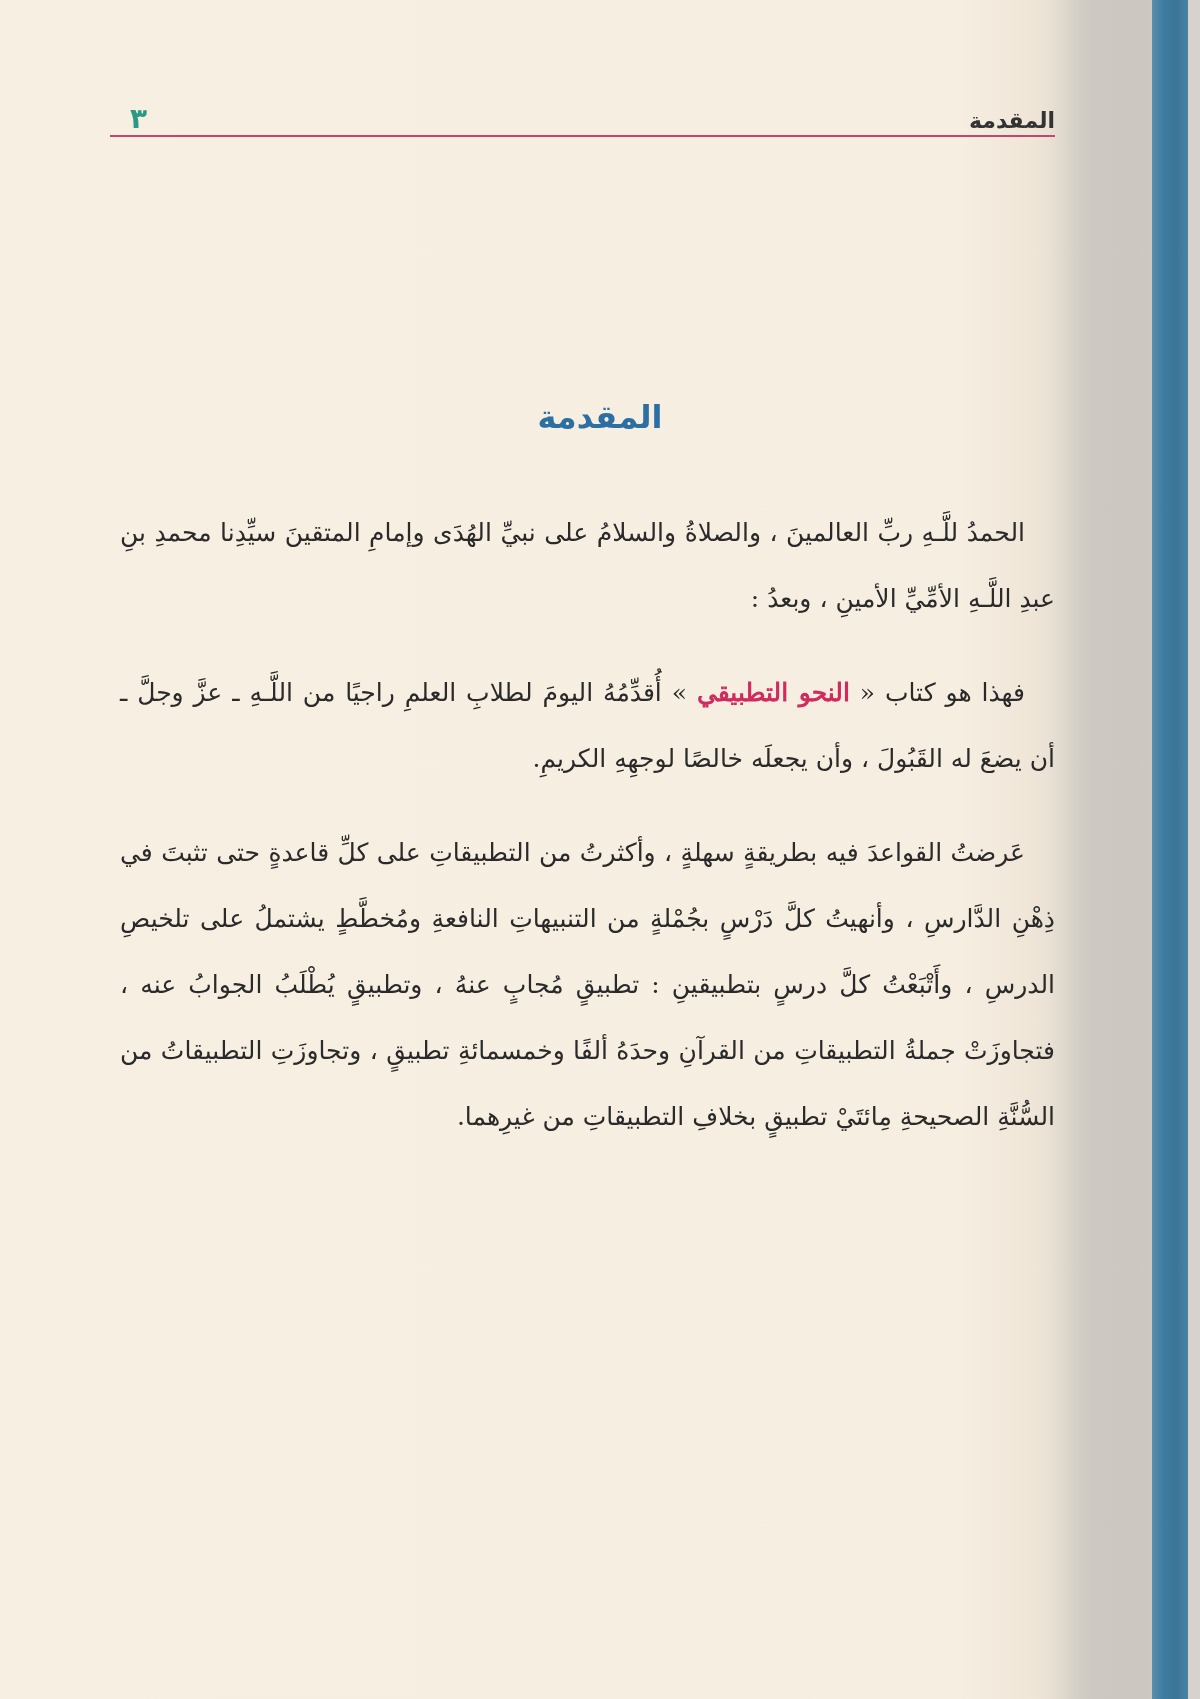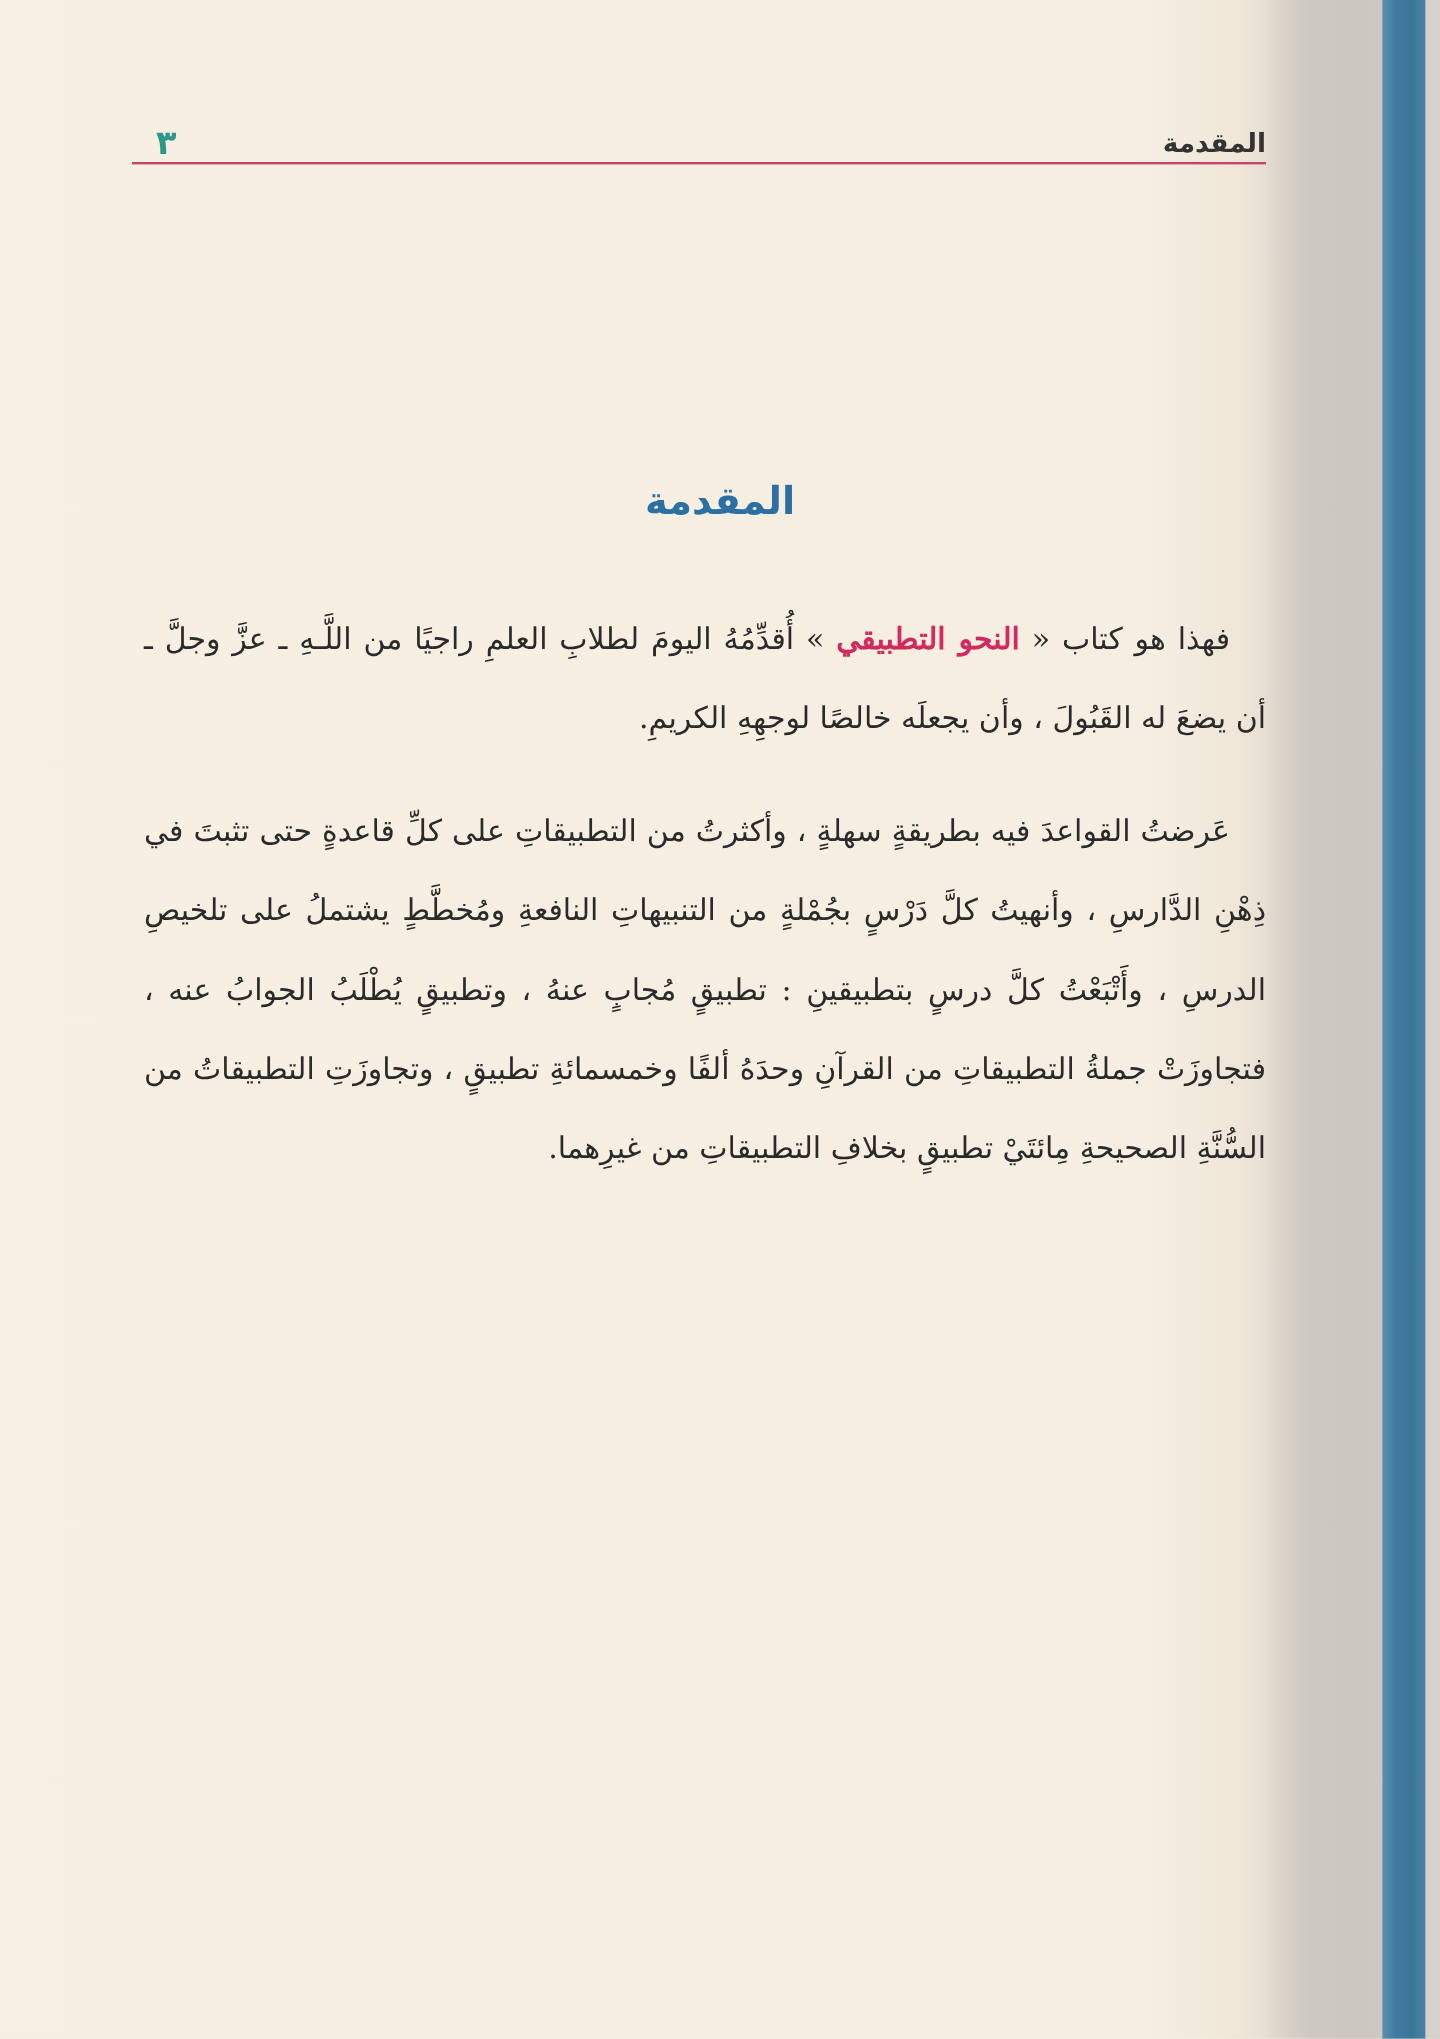--- a/index.html
+++ b/index.html
@@ -63,15 +63,16 @@
 
 <div class="header">
   <span class="running-title">المقدمة</span>
   <span class="page-number">٣</span>
 </div>
 <div class="header-rule"></div>
 
 <div class="title">المقدمة</div>
 
 <div class="body-text">
+  <p class="para">الحمدُ للَّـهِ ربِّ العالمينَ ، والصلاةُ والسلامُ على نبيِّ الهُدَى وإمامِ المتقينَ سيِّدِنا محمدِ بنِ عبدِ اللَّـهِ الأمِّيِّ الأمينِ ، وبعدُ :</p>
   <p class="para"><span>فهذا هو كتاب « </span><span class="highlight">النحو التطبيقي</span><span> » أُقدِّمُهُ اليومَ لطلابِ العلمِ راجيًا من اللَّـهِ ـ عزَّ وجلَّ ـ أن يضعَ له القَبُولَ ، وأن يجعلَه خالصًا لوجهِهِ الكريمِ.</span></p>
   <p class="para">عَرضتُ القواعدَ فيه بطريقةٍ سهلةٍ ، وأكثرتُ من التطبيقاتِ على كلِّ قاعدةٍ حتى تثبتَ في ذِهْنِ الدَّارسِ ، وأنهيتُ كلَّ دَرْسٍ بجُمْلةٍ من التنبيهاتِ النافعةِ ومُخطَّطٍ يشتملُ على تلخيصِ الدرسِ ، وأَتْبَعْتُ كلَّ درسٍ بتطبيقينِ : تطبيقٍ مُجابٍ عنهُ ، وتطبيقٍ يُطْلَبُ الجوابُ عنه ، فتجاوزَتْ جملةُ التطبيقاتِ من القرآنِ وحدَهُ ألفًا وخمسمائةِ تطبيقٍ ، وتجاوزَتِ التطبيقاتُ من السُّنَّةِ الصحيحةِ مِائتَيْ تطبيقٍ بخلافِ التطبيقاتِ من غيرِهما.</p>
 </div>
 
 </body></html>

